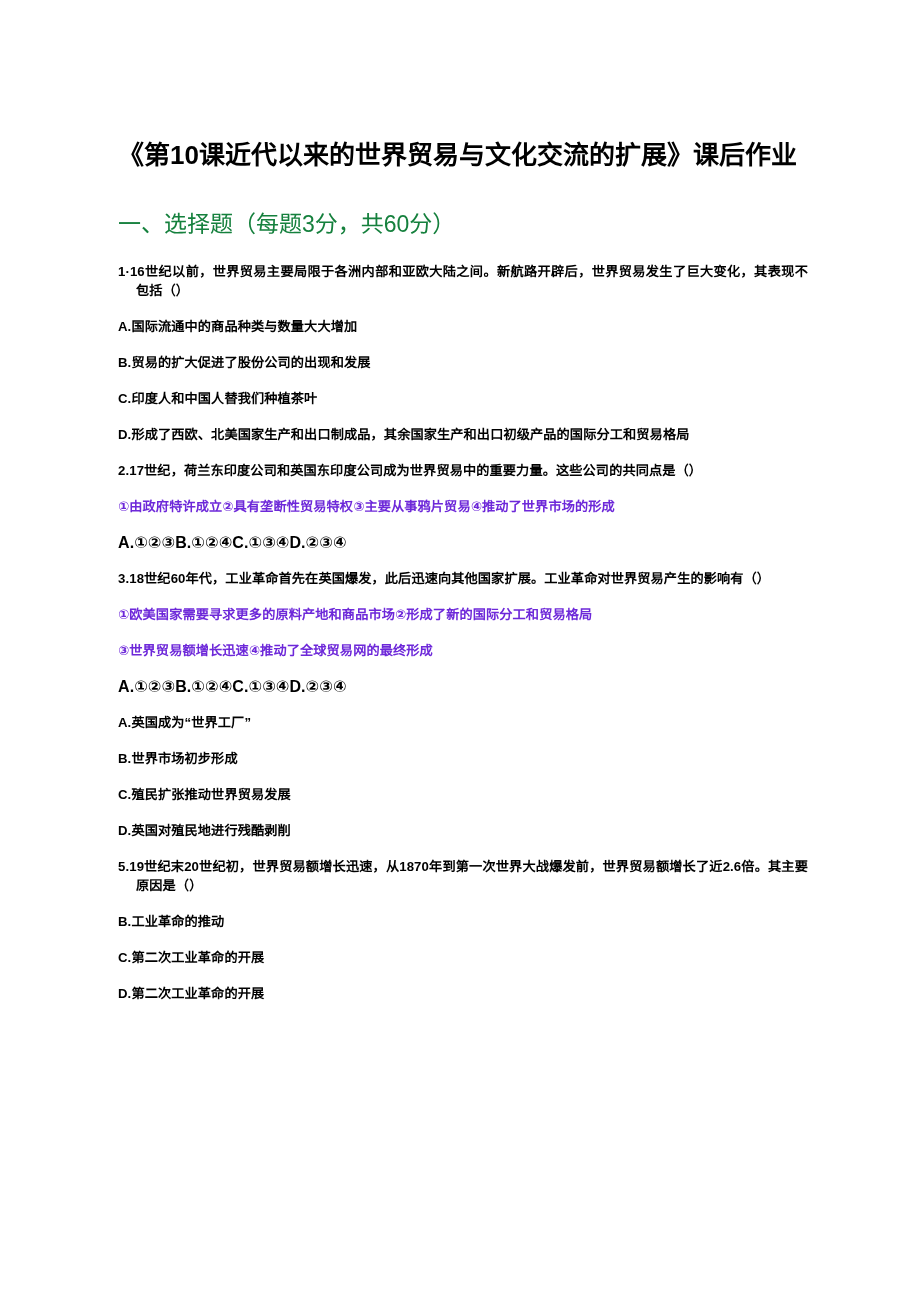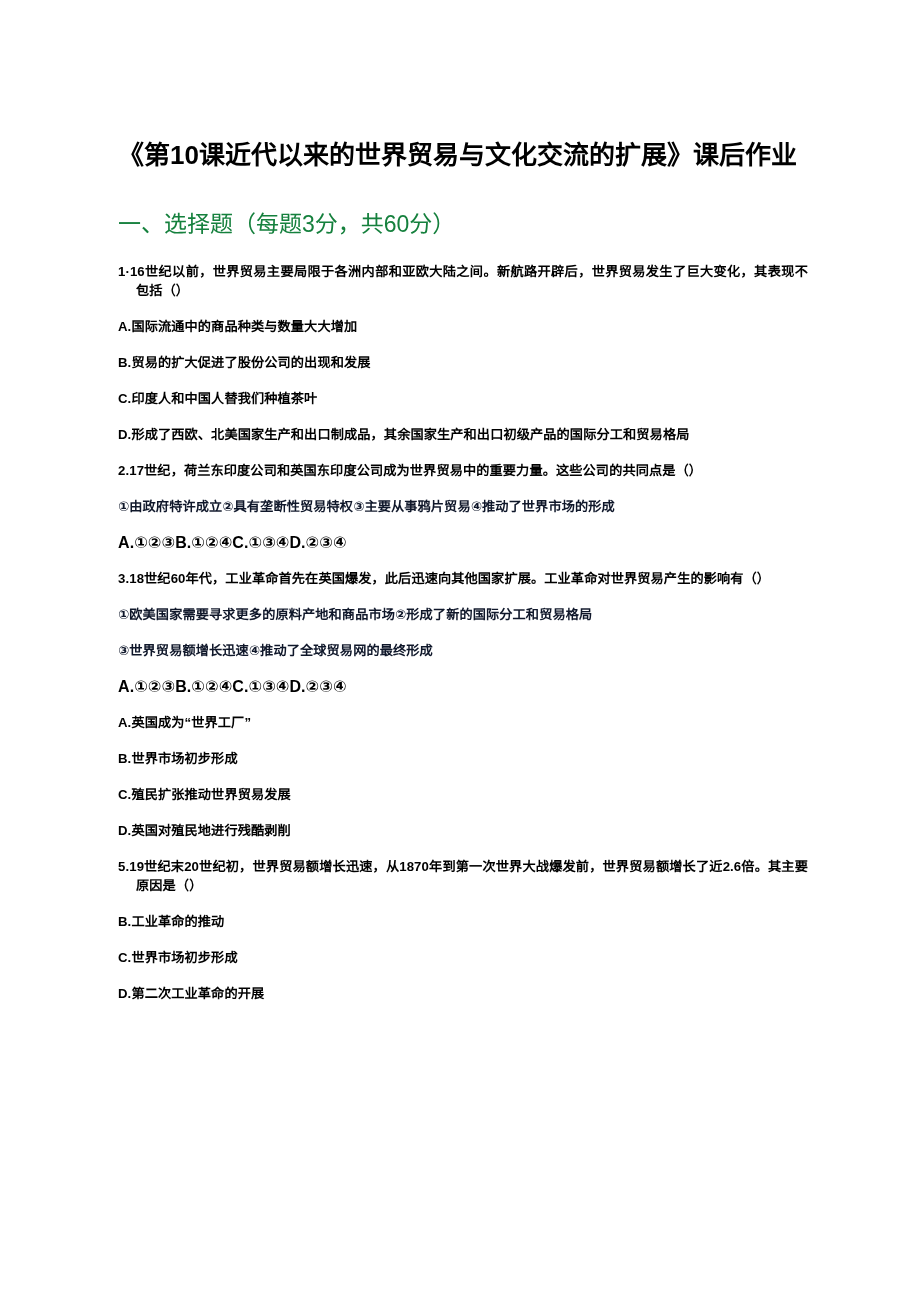--- a/index.html
+++ b/index.html
@@ -71,21 +71,21 @@
     text-indent: -18px;
     text-align: justify;
     color: #000000;
     letter-spacing: 0.1px;
   }
   .sub {
     font-size: 13.2px;
     line-height: 19px;
     margin: 16px 0 17px 0;
     text-align: justify;
-    color: #0f172a;
+    color: #6d28d9;
     letter-spacing: 0.1px;
   }
   .opt {
     font-size: 13.2px;
     line-height: 19px;
     margin: 0 0 17px 0;
     color: #000000;
     letter-spacing: 0.1px;
   }
   .choices {
@@ -117,17 +117,17 @@
       <p class="stem">3.18世纪60年代，工业革命首先在英国爆发，此后迅速向其他国家扩展。工业革命对世界贸易产生的影响有（）</p>
       <p class="sub">①欧美国家需要寻求更多的原料产地和商品市场②形成了新的国际分工和贸易格局</p>
       <p class="sub">③世界贸易额增长迅速④推动了全球贸易网的最终形成</p>
       <p class="choices">A.①②③B.①②④C.①③④D.②③④</p>
       <p class="opt">A.英国成为“世界工厂”</p>
       <p class="opt">B.世界市场初步形成</p>
       <p class="opt">C.殖民扩张推动世界贸易发展</p>
       <p class="opt">D.英国对殖民地进行残酷剥削</p>
       <p class="stem">5.19世纪末20世纪初，世界贸易额增长迅速，从1870年到第一次世界大战爆发前，世界贸易额增长了近2.6倍。其主要原因是（）</p>
       <p class="opt">B.工业革命的推动</p>
-      <p class="opt">C.世界市场初步形成</p>
+      <p class="opt">C.第二次工业革命的开展</p>
       <p class="opt">D.第二次工业革命的开展</p>
     </div>
 
 </div>
 
 </body></html>

